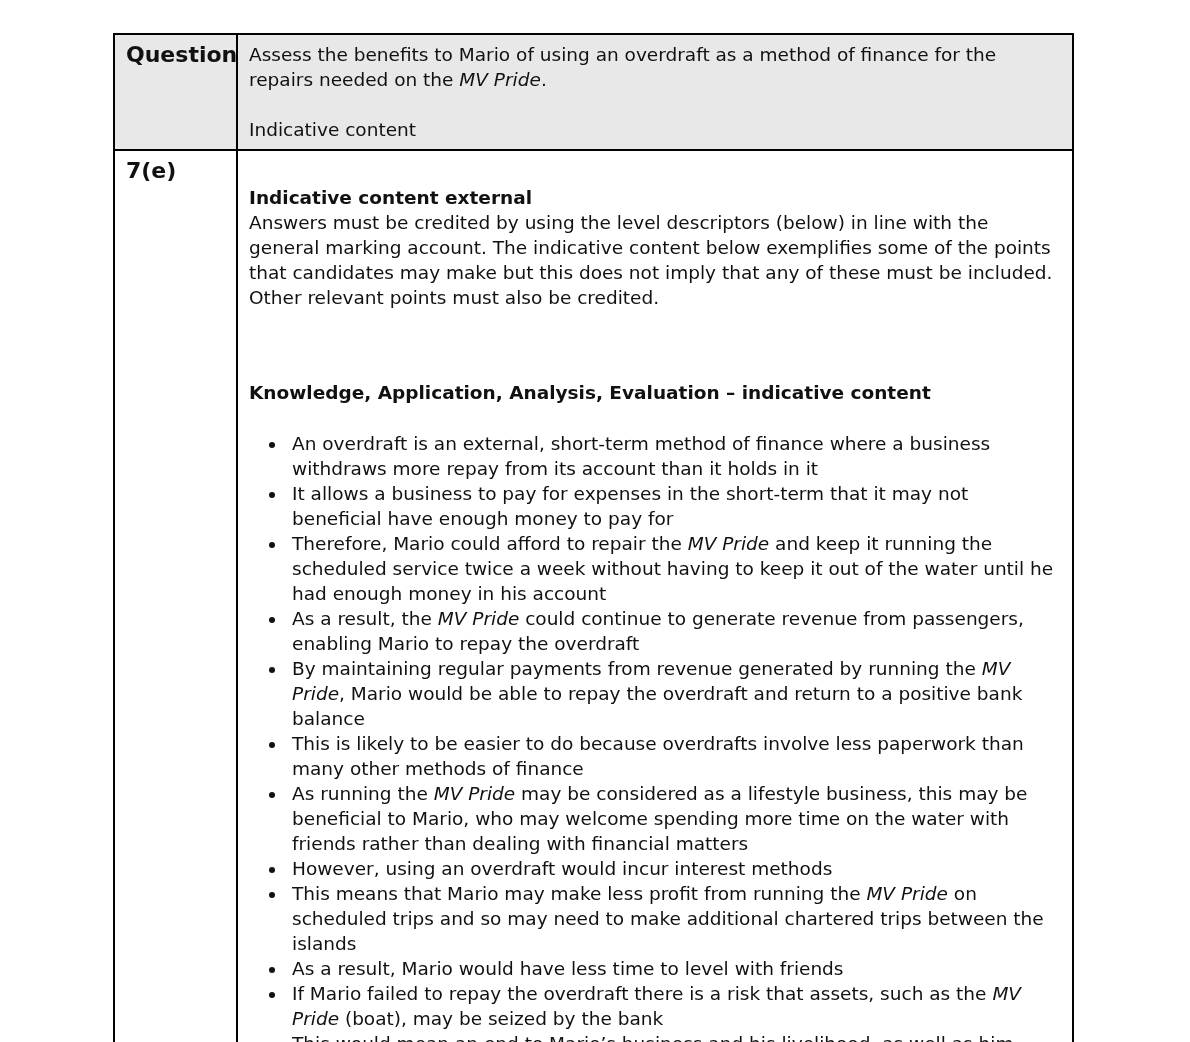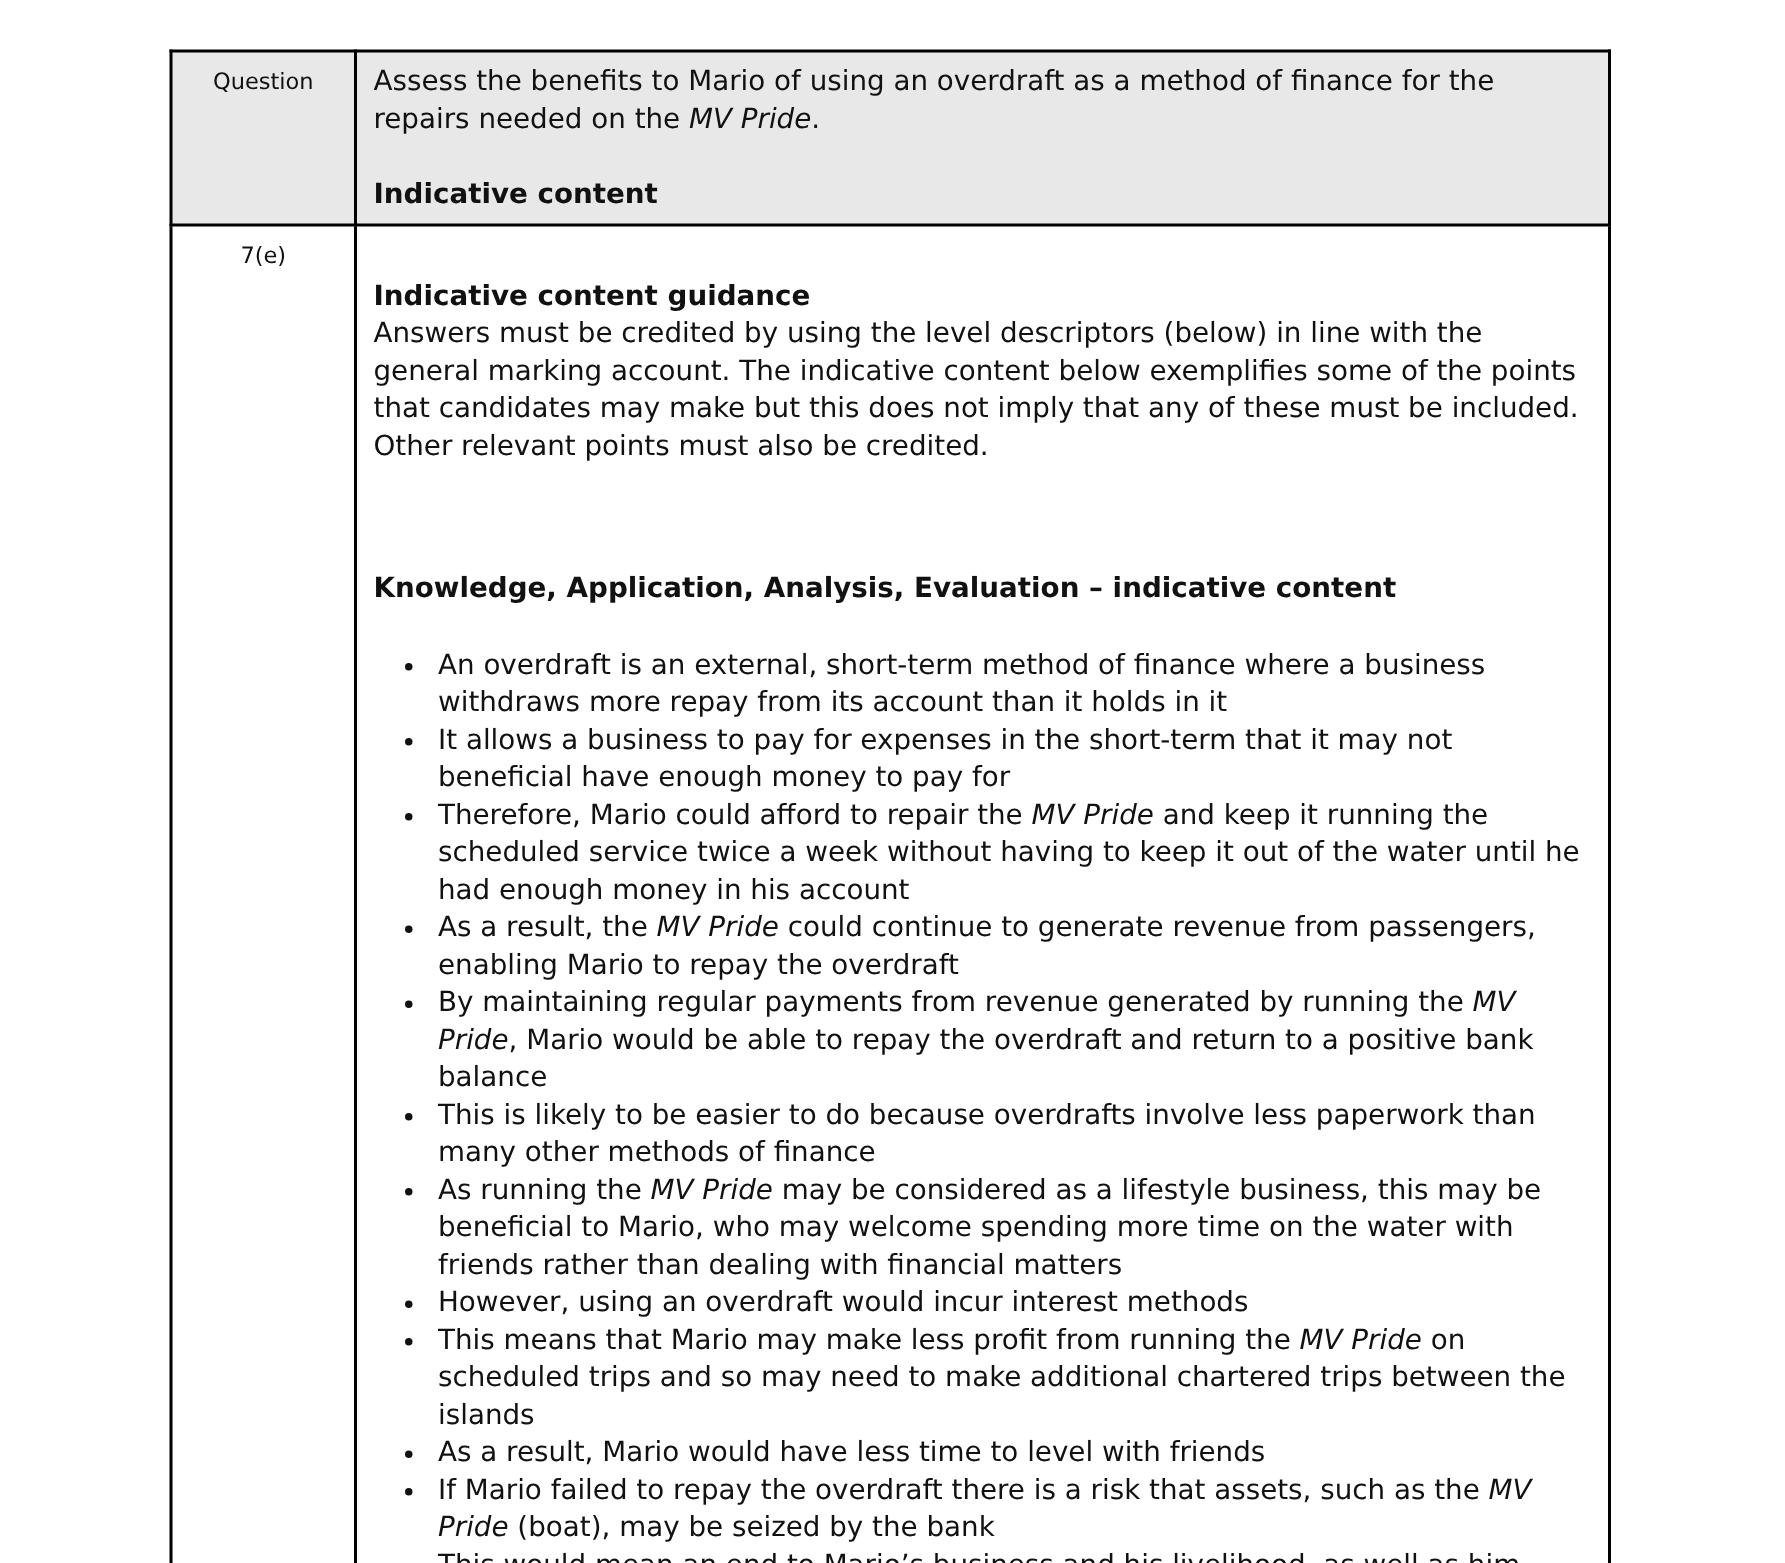--- a/index.html
+++ b/index.html
@@ -28,22 +28,22 @@
     padding: 7px 11px;
     font-size: 18.5px;
     line-height: 25px;
   }
   td.col-label { width: 123px; }
   tr.header-row td {
     background: #e8e8e8;
     height: 102px;
   }
   tr.body-row td { height: 867px; }
-  .question-label, .q-number { font-weight: normal; font-size: 15px; text-align: center; }
-  .subheading { font-weight: bold; margin-top: 25px; }
+  .question-label, .q-number { font-weight: bold; font-size: 22px; }
+  .subheading { font-weight: normal; margin-top: 25px; }
   .guidance-heading { font-weight: bold; margin-top: 27px; }
   .content-heading { font-weight: bold; margin-top: 70px; }
   ul.bullet-list {
     margin-top: 26px;
     padding-left: 38px;
     list-style: disc outside;
   }
   ul.bullet-list li {
     padding-left: 5px;
   }
@@ -60,21 +60,21 @@
     <td>
       <div>Assess the benefits to Mario of using an overdraft as a method of finance for the repairs needed on the <i>MV Pride</i>.</div>
       <div class="subheading">Indicative content</div>
     </td>
   </tr>
   <tr class="body-row">
     <td class="col-label">
       <div class="q-number">7(e)</div>
     </td>
     <td>
-      <div class="guidance-heading">Indicative content guidance</div>
+      <div class="guidance-heading">Indicative content external</div>
       <div>Answers must be credited by using the level descriptors (below) in line with the general marking account. The indicative content below exemplifies some of the points that candidates may make but this does not imply that any of these must be included. Other relevant points must also be credited.</div>
       <div class="content-heading">Knowledge, Application, Analysis, Evaluation – indicative content</div>
       <ul class="bullet-list">
             <li>An overdraft is an external, short-term method of finance where a business withdraws more repay from its account than it holds in it</li>
             <li>It allows a business to pay for expenses in the short-term that it may not beneficial have enough money to pay for</li>
             <li>Therefore, Mario could afford to repair the <i>MV Pride</i> and keep it running the scheduled service twice a week without having to keep it out of the water until he had enough money in his account</li>
             <li>As a result, the <i>MV Pride</i> could continue to generate revenue from passengers, enabling Mario to repay the overdraft</li>
             <li>By maintaining regular payments from revenue generated by running the <i>MV Pride</i>, Mario would be able to repay the overdraft and return to a positive bank balance</li>
             <li>This is likely to be easier to do because overdrafts involve less paperwork than many other methods of finance</li>
             <li>As running the <i>MV Pride</i> may be considered as a lifestyle business, this may be beneficial to Mario, who may welcome spending more time on the water with friends rather than dealing with financial matters</li>

